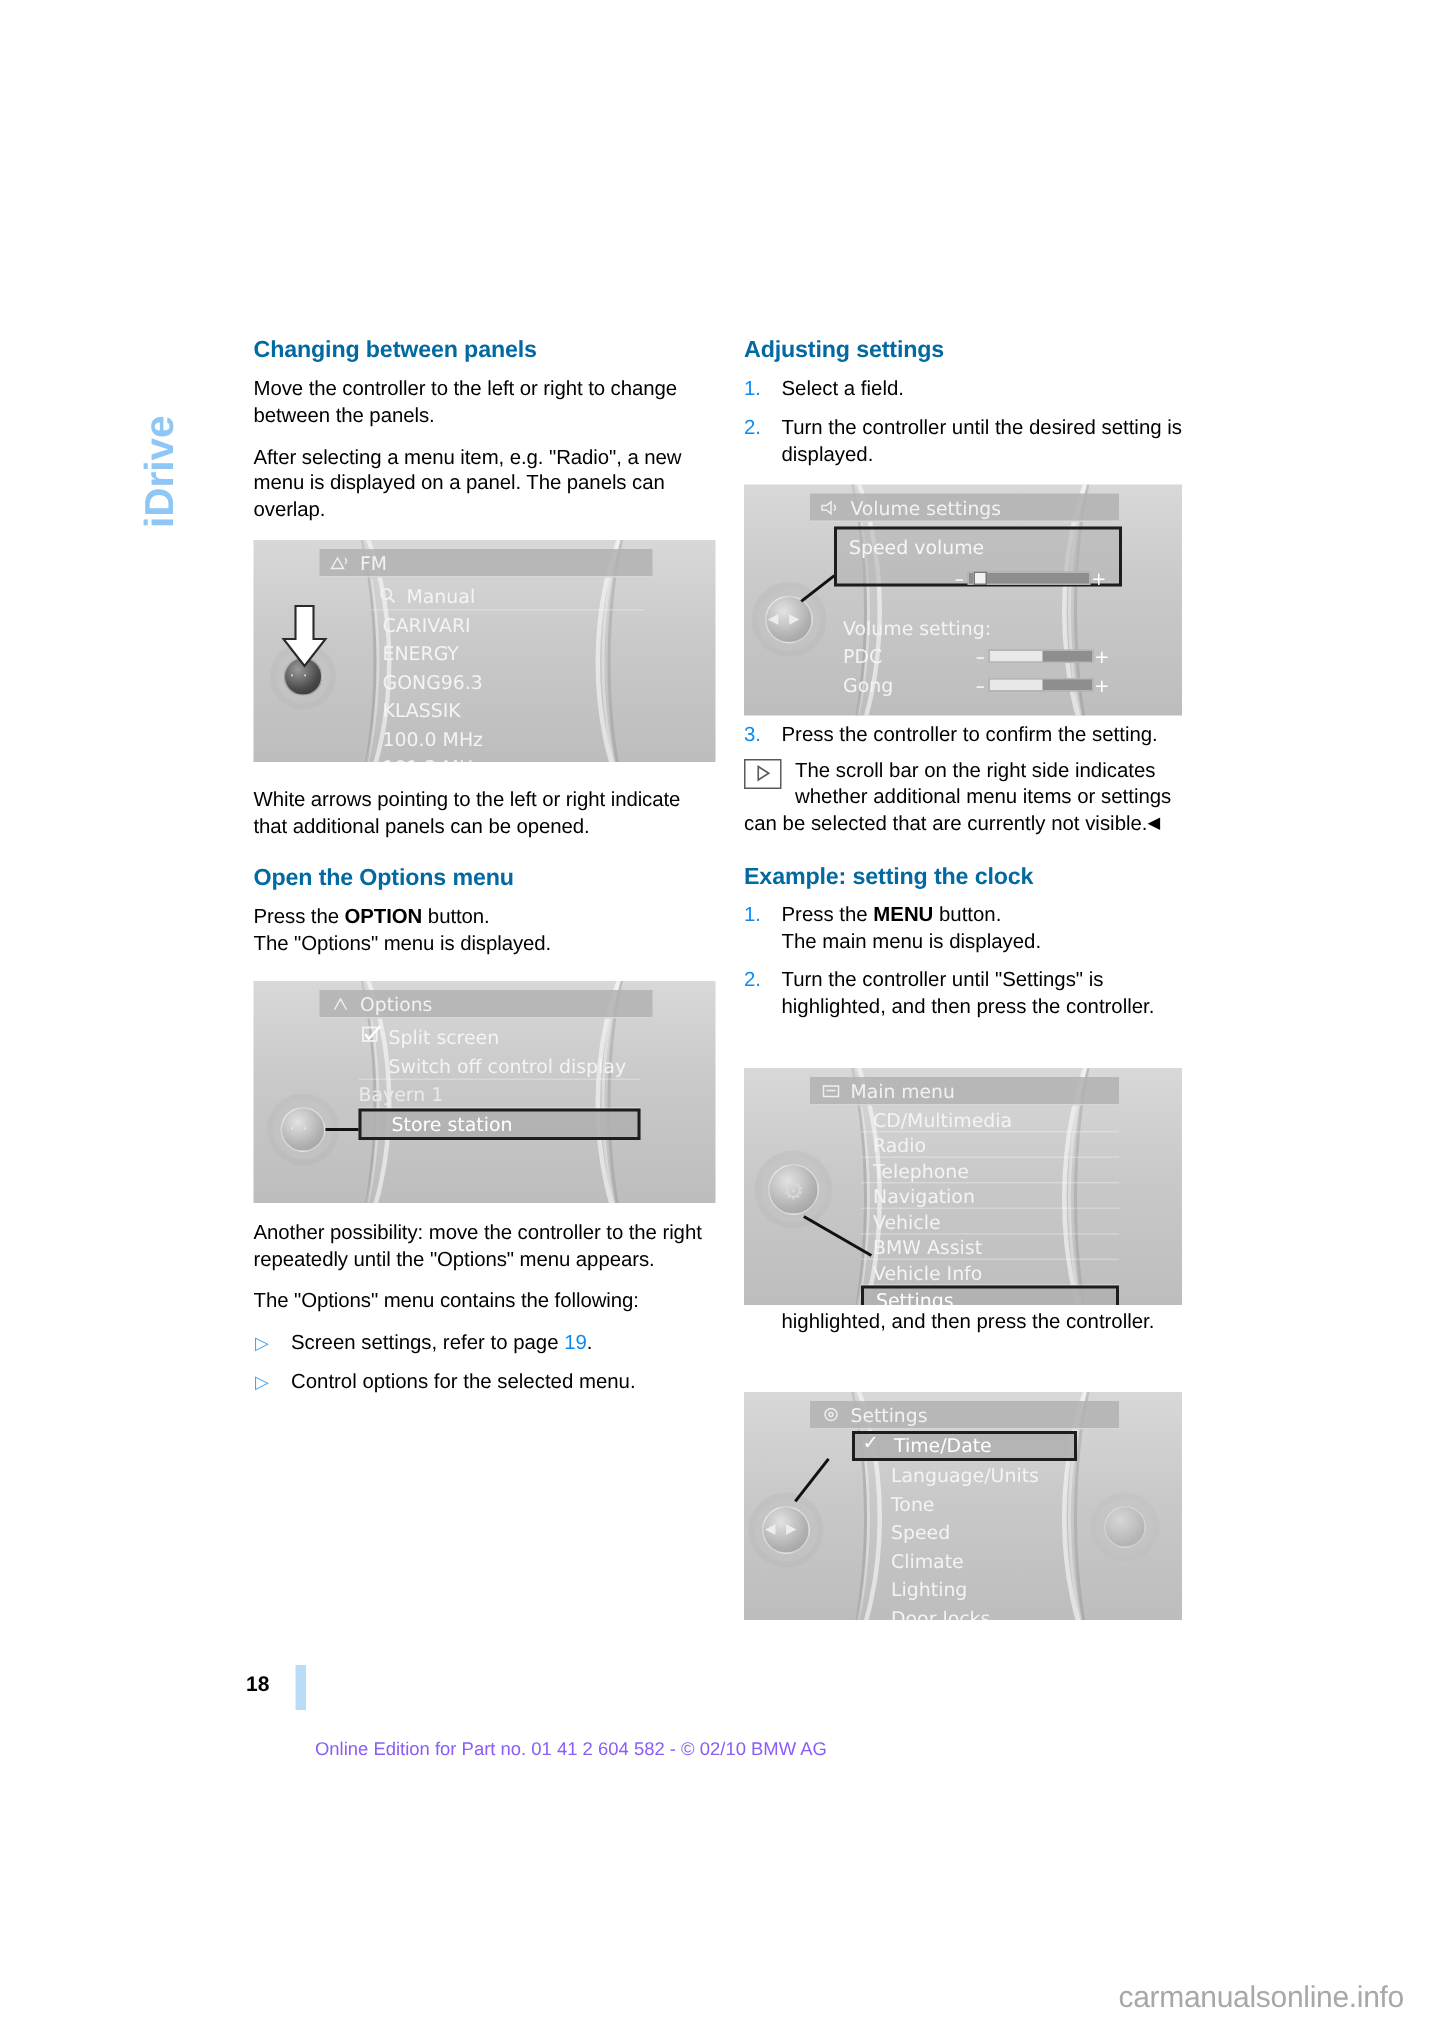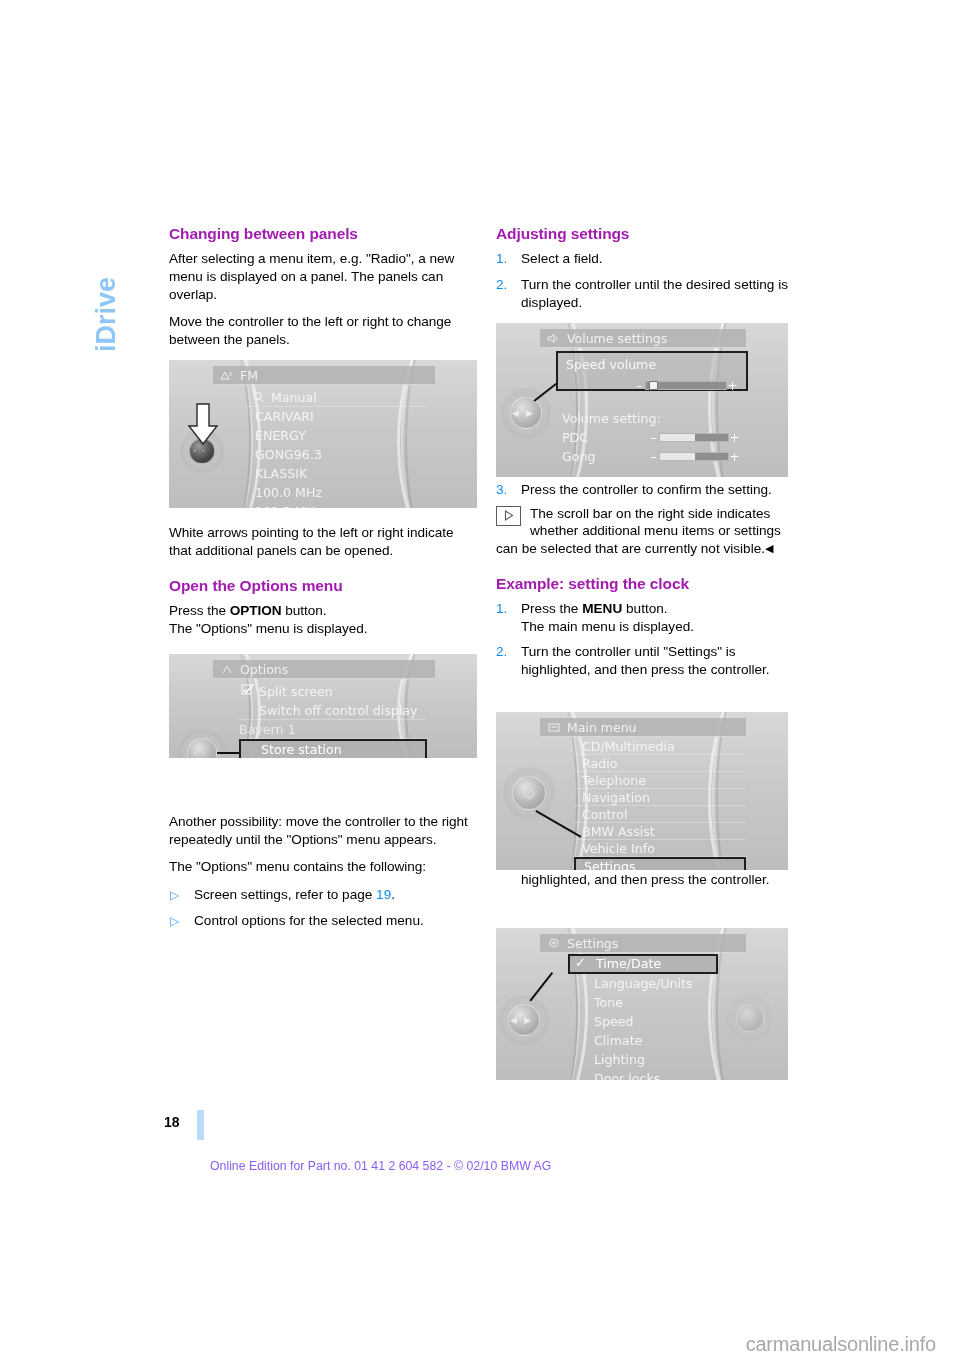--- a/index.html
+++ b/index.html
@@ -40,21 +40,21 @@
   
   .col {
     position: absolute;
     top: 224px;
     width: 300px;
   }
   .col-left  { left: 169px; }
   .col-right { left: 496px; }
 
   h2.sec {
-    color: #a21caf;
+    color: #0369a1;
     font-size: 15.5px;
     font-weight: bold;
     margin: 0 0 7px 0;
     line-height: 1.25;
     letter-spacing: -0.1px;
   }
 
   p.body {
     font-size: 13.6px;
     line-height: 17.6px;
@@ -217,21 +217,21 @@
     height: 9px;
     background: #8e8e8e;
     border: 1px solid rgba(255,255,255,.35);
     position: relative;
   }
   .slider .fill { position: absolute; left: 0; top: 0; bottom: 0; background: #e8e8e8; }
   .slider .thumb { position: absolute; top: -1px; bottom: -1px; width: 9px; background: #f2f2f2; border: 1px solid #777; }
 
   
   #img-fm       { position:absolute; left:169px; top:360px;  width:308px; height:148px; }
-  #img-options  { position:absolute; left:169px; top:654px;  width:308px; height:104px; }
+  #img-options  { position:absolute; left:169px; top:654px;  width:308px; height:148px; }
   #img-volume   { position:absolute; left:496px; top:323px;  width:292px; height:154px; }
   #img-mainmenu { position:absolute; left:496px; top:712px;  width:292px; height:158px; }
   #img-settings { position:absolute; left:496px; top:928px;  width:292px; height:152px; }
 
   
   .pagenum {
     position: absolute;
     left: 164px; top: 1114px;
     font-size: 14px; font-weight: bold;
     color: #000;
@@ -244,40 +244,40 @@
   }
   .footer-text {
     position: absolute;
     left: 210px; top: 1159px;
     font-size: 12.3px;
     color: #8b5cf6;
     white-space: nowrap;
   }
   .watermark {
     position: absolute;
-    right: 24px; bottom: 2px;
+    right: 24px; bottom: 14px;
     font-size: 20px;
     color: #a8a8a8;
     letter-spacing: -0.2px;
   }
 </style>
 </head>
 <body>
 
 <div class="page">
 
   <div class="chapter-tab">
     <span>iDrive</span>
   </div>
 
   <div class="col col-left">
 
     <h2 class="sec">Changing between panels</h2>
+    <p class="body">Move the controller to the left or right to change between the panels.</p>
     <p class="body">After selecting a menu item, e.g. "Radio", a new menu is displayed on a panel. The panels can overlap.</p>
-    <p class="body">Move the controller to the left or right to change between the panels.</p>
 
     <div class="spacer-16"></div>
     <div style="height:150px"></div>
 
     <p class="body">White arrows pointing to the left or right indicate that additional panels can be opened.</p>
 
     <div class="spacer-6"></div>
     <h2 class="sec">Open the Options menu</h2>
 
     <p class="body nogap"><span>Press the </span><b>OPTION</b><span> button.</span></p>
@@ -516,21 +516,21 @@
           </svg>
       </span>
       <span>Main menu</span>
     </div>
 
     <div class="listarea" style="left:78px; right:42px; top:26px">
       <div class="row rule" style="height:17px;line-height:17px"><span>CD/Multimedia</span></div>
       <div class="row rule" style="height:17px;line-height:17px"><span>Radio</span></div>
       <div class="row rule" style="height:17px;line-height:17px"><span>Telephone</span></div>
       <div class="row rule" style="height:17px;line-height:17px"><span>Navigation</span></div>
-      <div class="row rule" style="height:17px;line-height:17px"><span>Control</span></div>
+      <div class="row rule" style="height:17px;line-height:17px"><span>Vehicle</span></div>
       <div class="row rule" style="height:17px;line-height:17px"><span>BMW Assist</span></div>
       <div class="row rule" style="height:17px;line-height:17px"><span>Vehicle Info</span></div>
       <div class="row hl" style="height:19px;line-height:15px"><span>Settings</span></div>
     </div>
 
     <div class="knob" style="left:16px; top:64px; width:34px; height:34px;">
       <span class="gear">⚙</span>
     </div>
     <div class="leader" style="left:40px; top:98px; width:52px; transform:rotate(30deg);"></div>
   </div>

